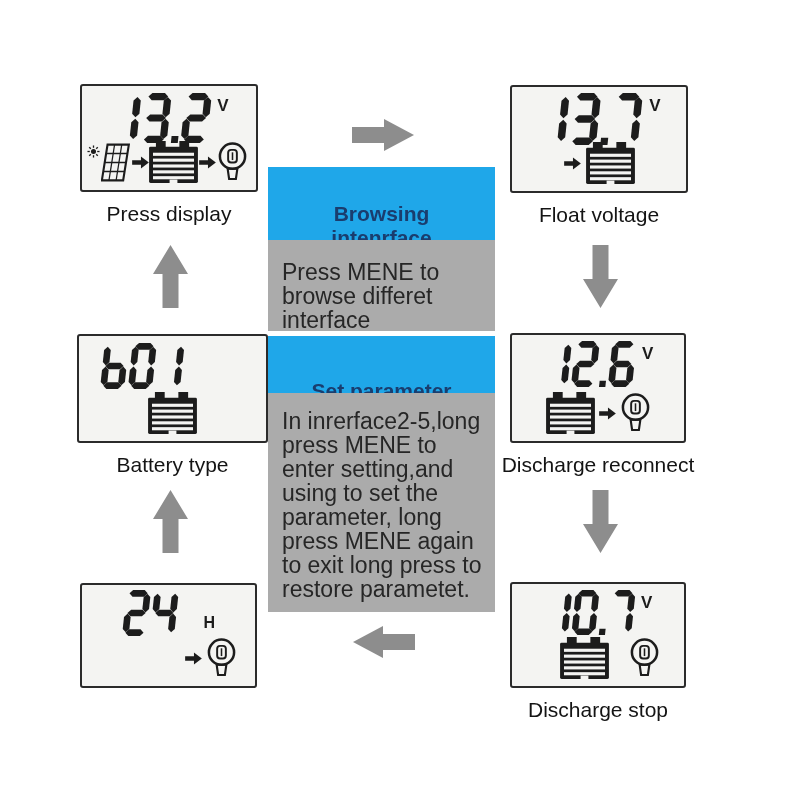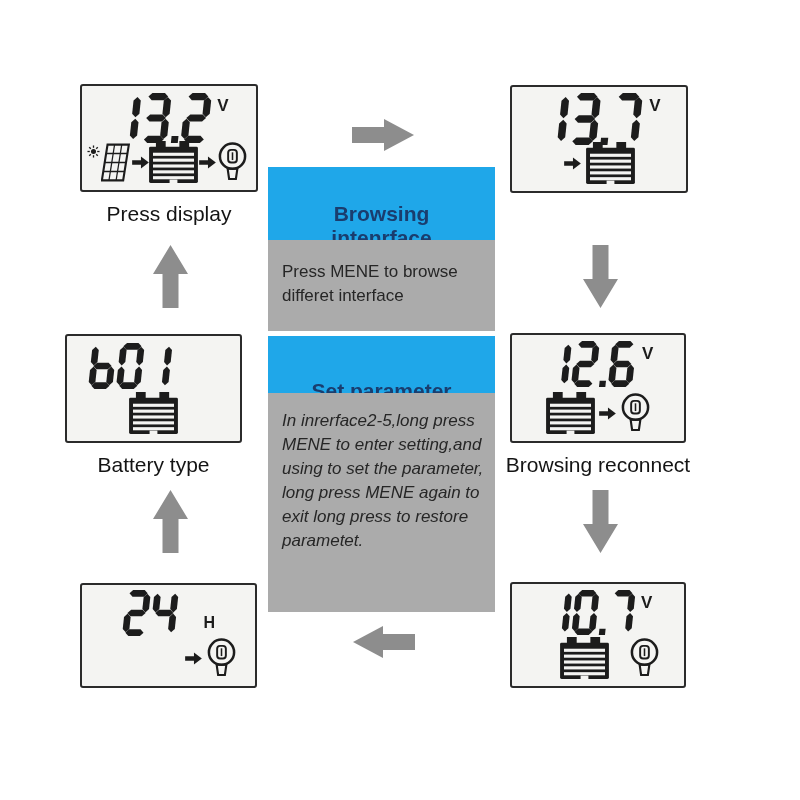--- a/index.html
+++ b/index.html
@@ -24,23 +24,23 @@
   .icon-arrow-right{width:17px;height:13px;}
   .icon-battery{width:49px;height:42px;}
   .icon-bulb{width:31px;height:42px;}
   .panel-label{position:relative;left:50%;transform:translateX(-50%);width:max-content;
                margin-top:10px;font-size:21px;color:var(--label-text,#141414);white-space:nowrap;}
   .hdr{position:absolute;left:268px;width:227px;background:var(--blue,#1FA7E9);
        color:var(--blue-text,#1A3D6E);display:flex;align-items:center;justify-content:center;
        text-align:center;font-weight:bold;font-size:21px;line-height:1.15;box-sizing:border-box;}
   .hdr-inner{max-width:150px;margin-top:45px;}
   .body-sec{position:absolute;left:268px;width:227px;background:var(--panel-gray,#ABABAB);
-            color:var(--body-text,#262626);font-size:17px;line-height:24px;box-sizing:border-box;}
+            color:var(--body-text,#262626);font-size:23px;line-height:24px;box-sizing:border-box;}
   #browsing-body{top:240px;height:91px;padding:20px 12px 0 14px;}
-  #set-body{top:393px;height:219px;padding:16px 10px 0 14px;font-style:italic;}
+  #set-body{top:393px;height:219px;padding:16px 10px 0 14px;}
   .flow-arrow{position:absolute;color:var(--arrow-gray,#8D8D8D);}
   #svg-defs{position:absolute;width:0;height:0;overflow:hidden;}
 </style>
 </head>
 <body>
 
 <svg id="svg-defs" xmlns="http://www.w3.org/2000/svg" aria-hidden="true">
   <defs>
     <g id="i-battery">
       <rect x="7" y="0" width="10" height="7" fill="currentColor"></rect>
@@ -218,23 +218,24 @@
       </div>
       <div class="icon-row row-center">
           <svg class="icon icon-arrow-right" viewBox="0 0 18 14">
             <use href="#i-arrow-right"></use>
           </svg>
           <svg class="icon icon-battery" viewBox="0 0 50 43">
             <use href="#i-battery"></use>
           </svg>
         </div>
     </div>
-  </div>
-
-  <div class="panel" style="left:65px;top:334px;width:177px">
+    <div class="panel-label">Float voltage</div>
+  </div>
+
+  <div class="panel" style="left:77px;top:334px;width:191px">
     <div class="lcd-box" style="height:109px">
       <div class="seg-row" style="top:7px;justify-content:flex-start;padding-left:21px">
         <div class="seg">
             <svg viewBox="0 0 141 76" style="height:46px" xmlns="http://www.w3.org/2000/svg">
               <g transform="translate(8 0) skewX(-6)" style="fill:var(--ink,#1C1C1C)">
                 <g transform="translate(0 0)">
                   <polygon points="34.5,39 40,44.5 40,64.5 34.5,70 29,64.5 29,44.5"></polygon>
                 </g>
                 <g transform="translate(0 0)">
                   <polygon points="5,70.5 10.5,65 29.5,65 35,70.5 29.5,76 10.5,76"></polygon>
@@ -342,21 +343,21 @@
             <use href="#i-battery"></use>
           </svg>
           <svg class="icon icon-arrow-right" viewBox="0 0 18 14">
             <use href="#i-arrow-right"></use>
           </svg>
           <svg class="icon icon-bulb" viewBox="0 0 32 43">
             <use href="#i-bulb"></use>
           </svg>
         </div>
     </div>
-    <div class="panel-label">Browsing reconnect</div>
+    <div class="panel-label">Discharge reconnect</div>
   </div>
 
   <div class="panel" style="left:80px;top:583px;width:177px">
     <div class="lcd-box" style="height:105px">
       <div class="seg-row" style="top:5px">
         <div class="seg">
             <svg viewBox="0 0 95 76" style="height:46px" xmlns="http://www.w3.org/2000/svg">
               <g transform="translate(8 0) skewX(-6)" style="fill:var(--ink,#1C1C1C)">
                 <g transform="translate(0 0)">
                   <polygon points="5,5.5 10.5,0 29.5,0 35,5.5 29.5,11 10.5,11"></polygon>
@@ -448,20 +449,21 @@
       </div>
       <div class="icon-row row-stop">
           <svg class="icon icon-battery" viewBox="0 0 50 43">
             <use href="#i-battery"></use>
           </svg>
           <svg class="icon icon-bulb" viewBox="0 0 32 43">
             <use href="#i-bulb"></use>
           </svg>
         </div>
     </div>
+    <div class="panel-label">Discharge stop</div>
   </div>
 
   <div class="hdr" id="browsing-header" style="top:167px;height:73px">
     <div class="hdr-inner">Browsing intenrface</div>
   </div>
   <div class="body-sec" id="browsing-body">Press MENE to browse differet interface</div>
   <div class="hdr" id="set-header" style="top:336px;height:66px">
     <div class="hdr-inner" style="max-width:220px">Set parameter</div>
   </div>
   <div class="body-sec" id="set-body">In inrerface2-5,long press MENE to enter setting,and using to set the parameter, long press MENE again to exit long press to restore parametet.</div>

